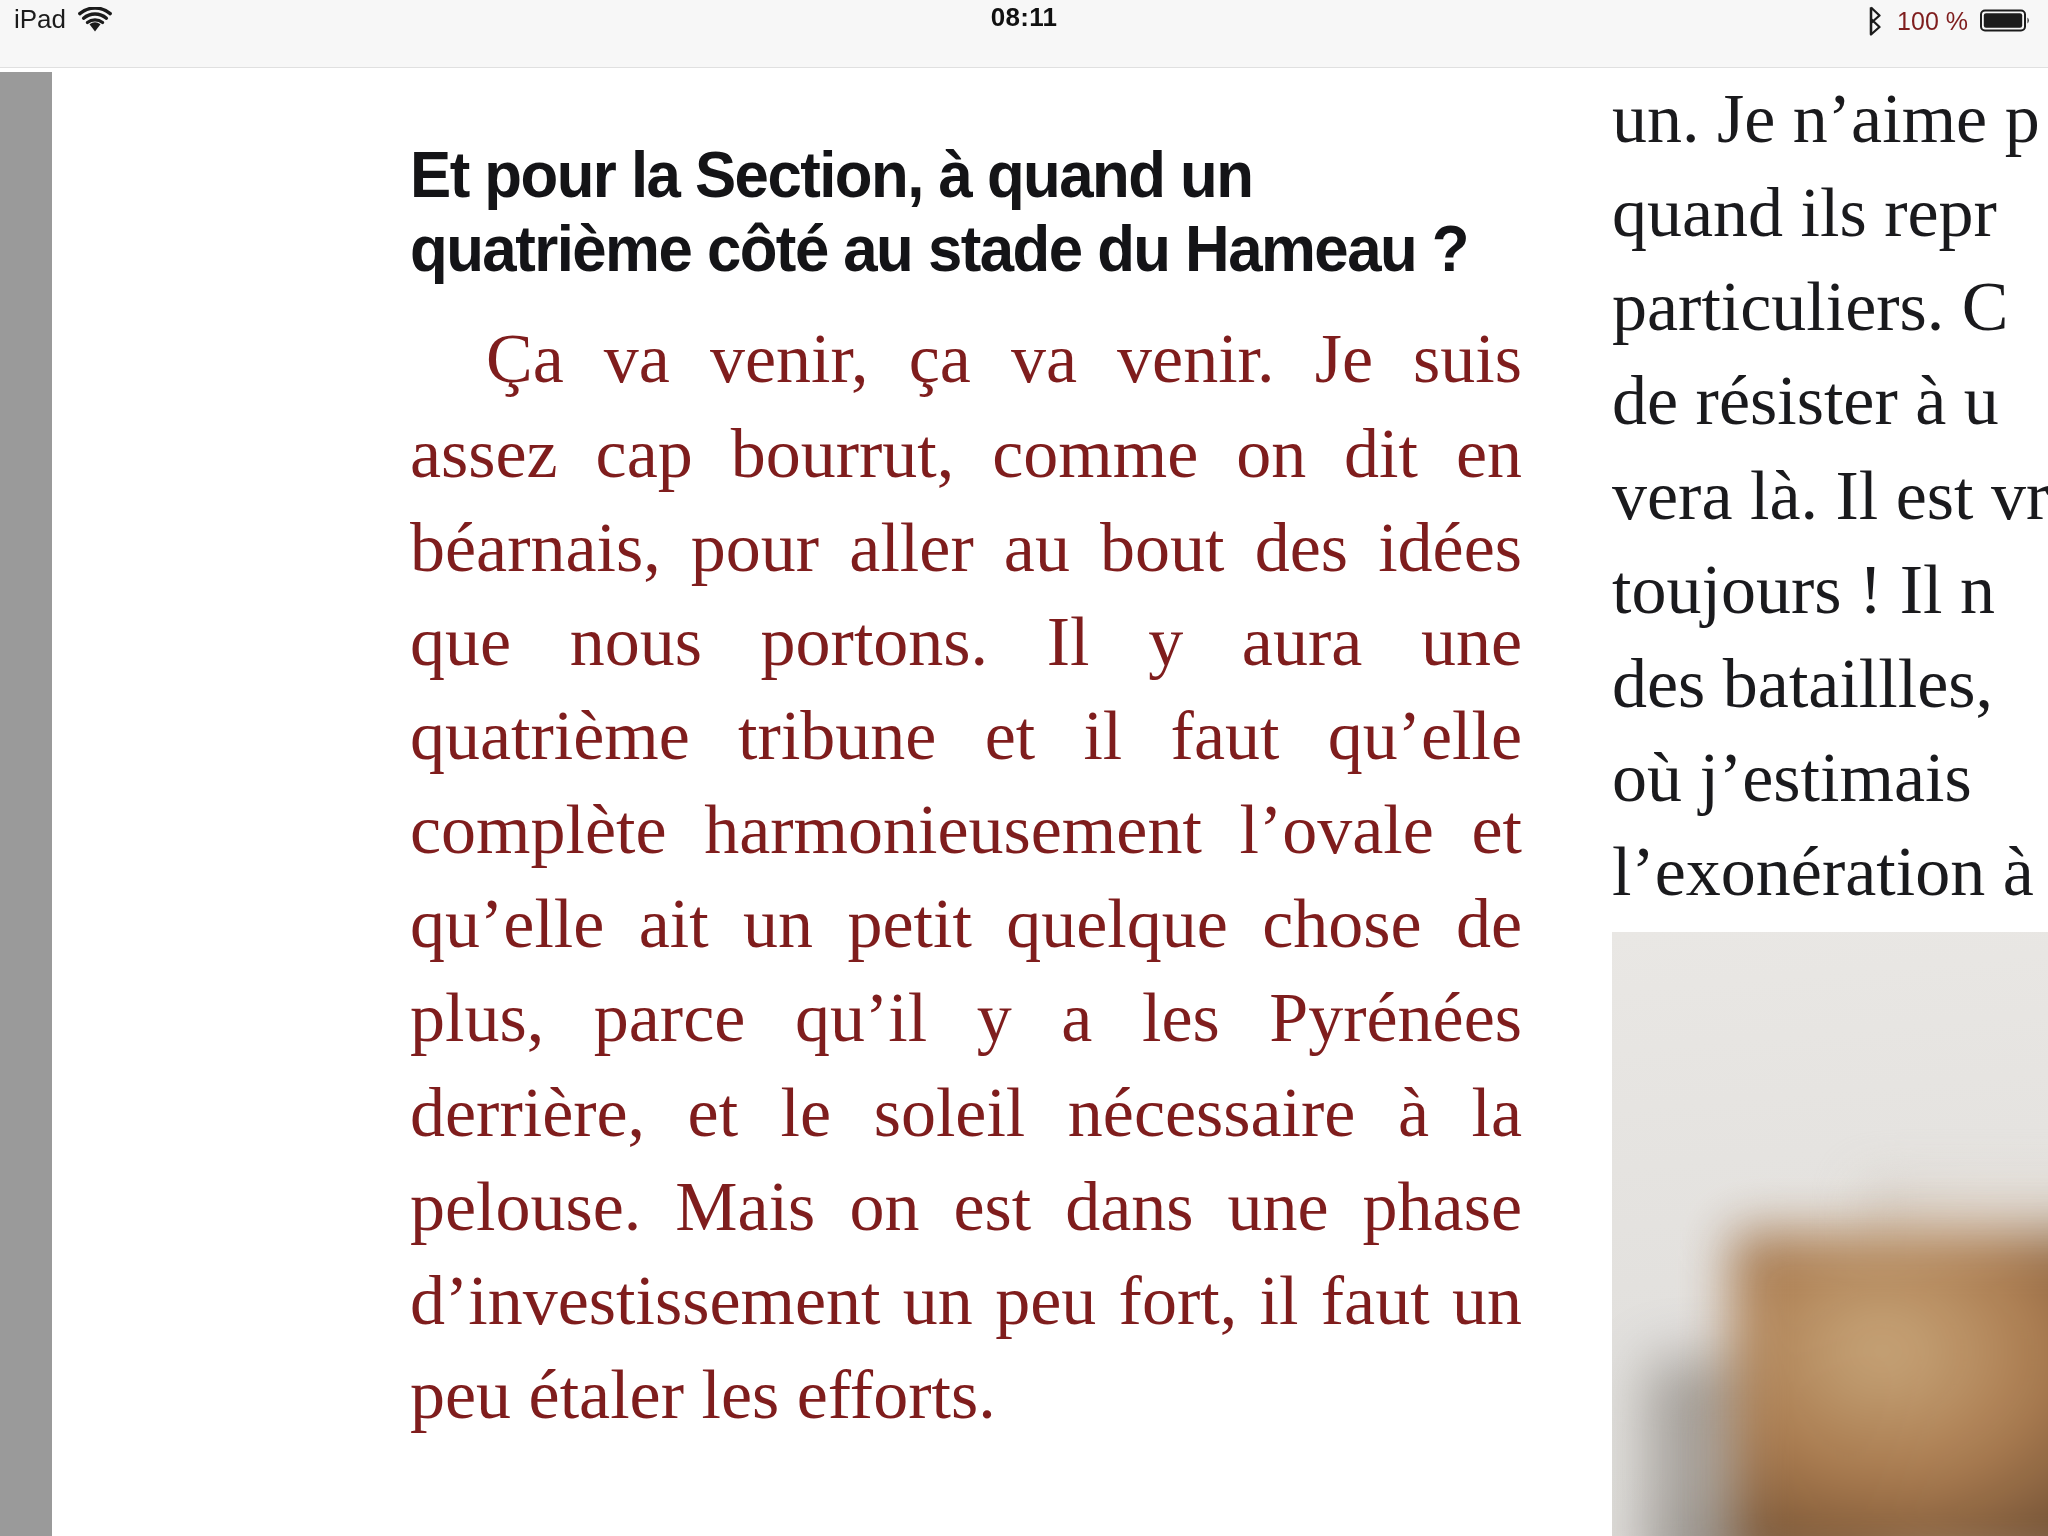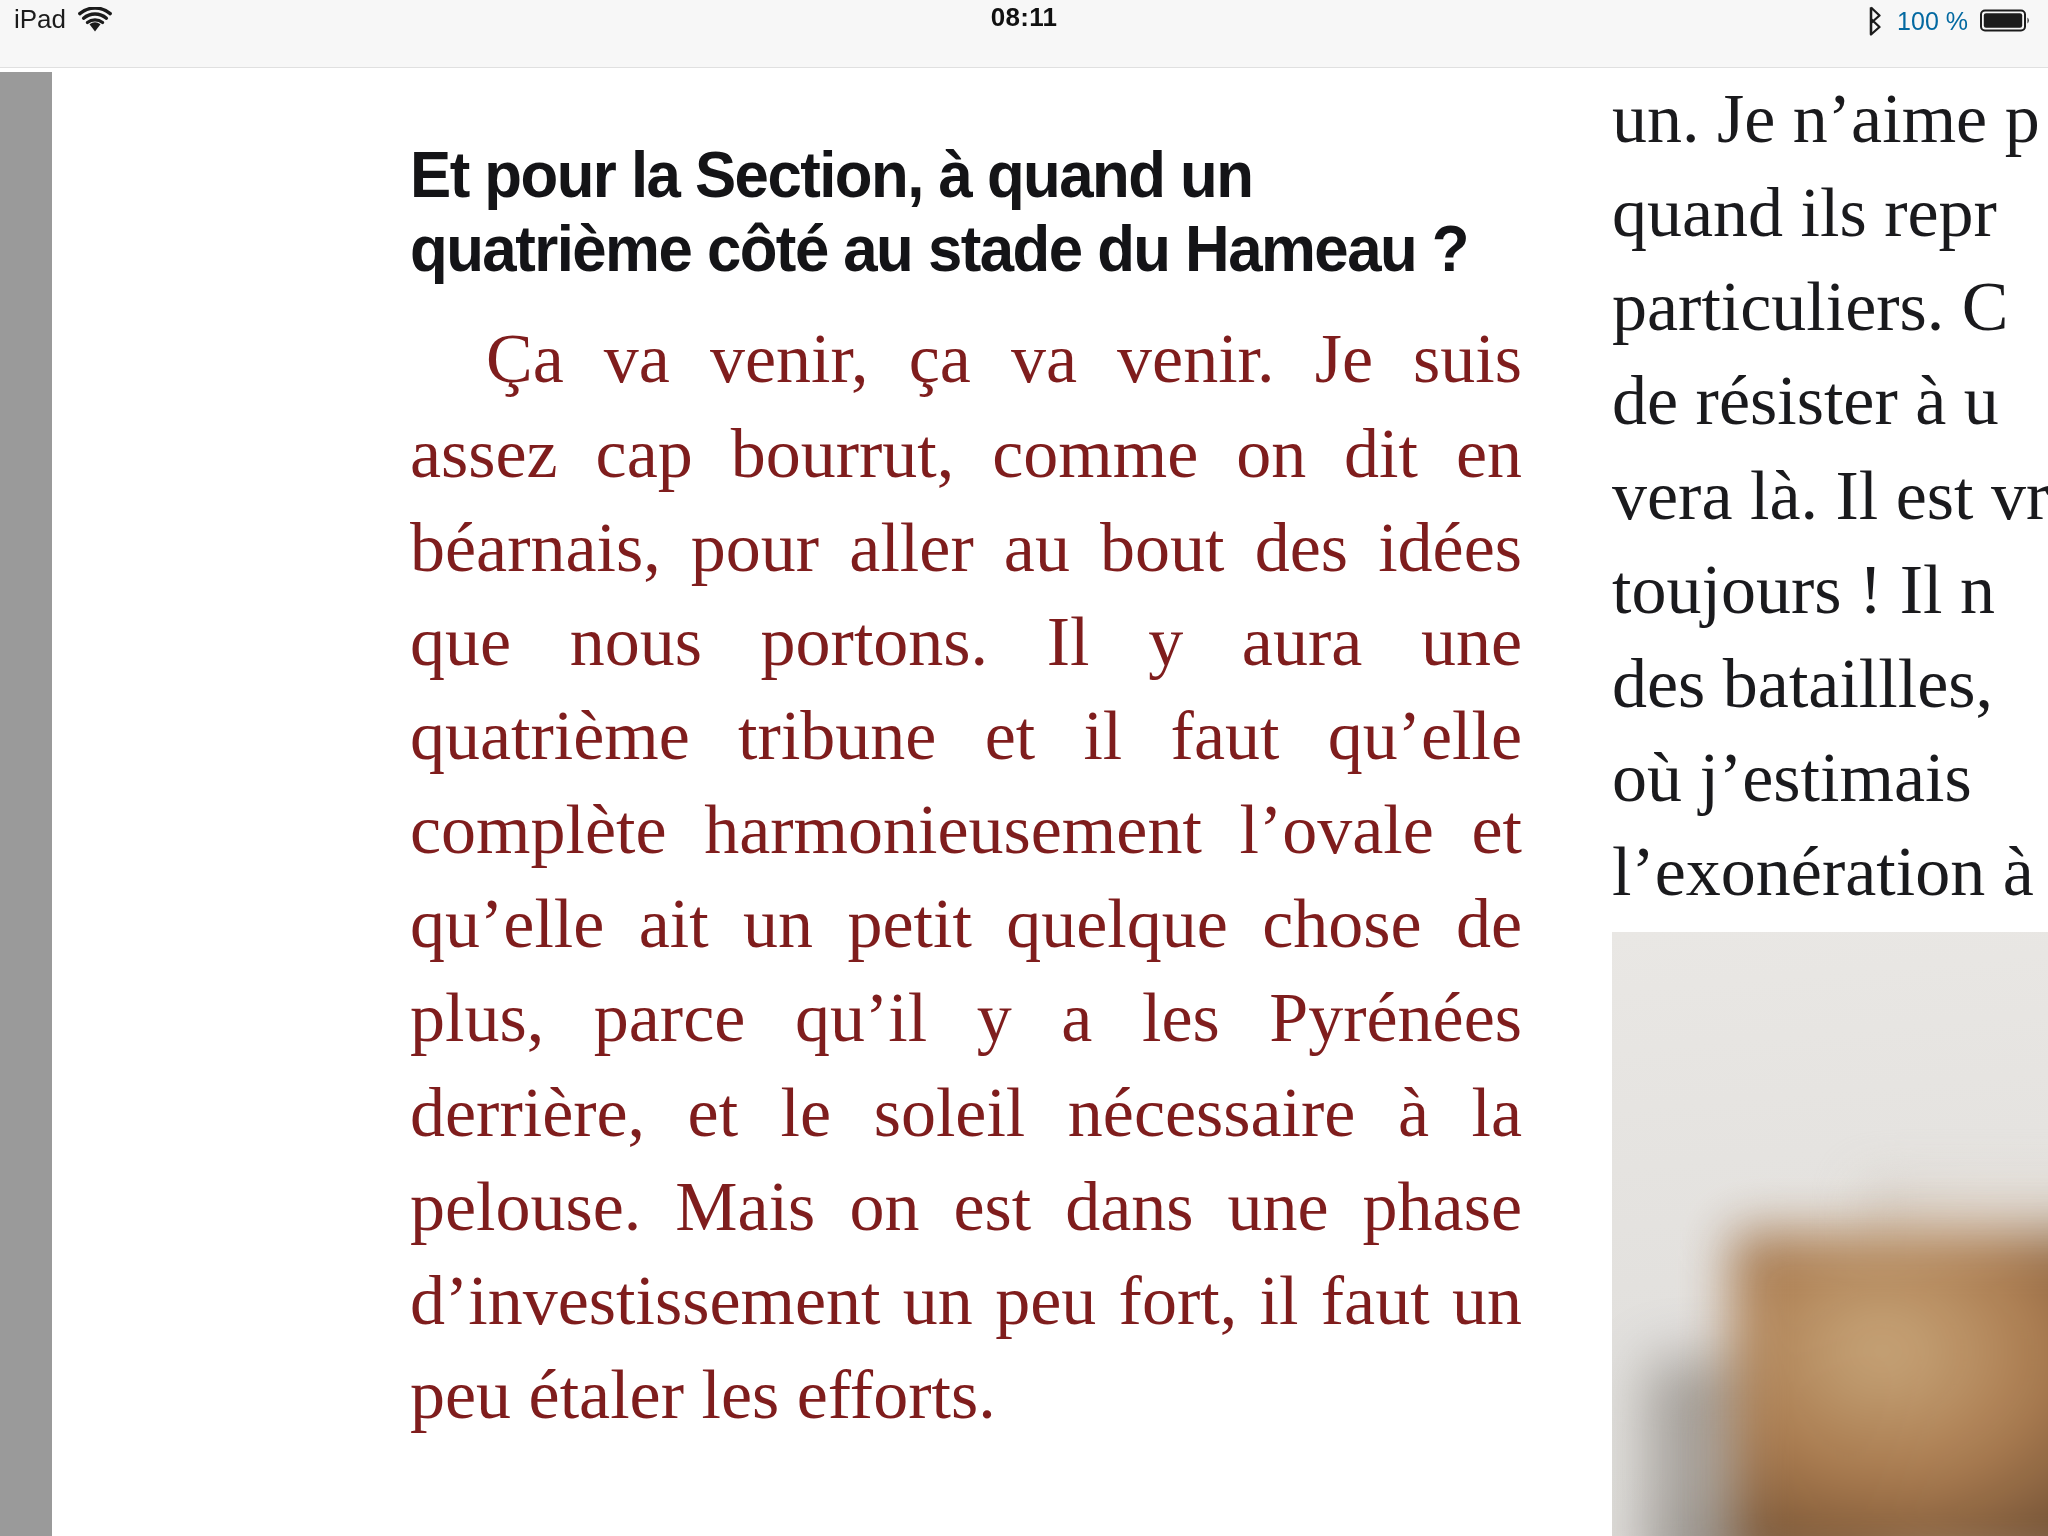--- a/index.html
+++ b/index.html
@@ -60,21 +60,21 @@
 
   .sb-right {
     position: absolute;
     right: 16px; top: 6px;
     display: flex;
     align-items: center;
     gap: 12px;
   }
   .sb-battery-text {
     font-size: 25px;
-    color: #0369a1;
+    color: #7f1d1d;
   }
   .bt-icon svg, .battery-icon svg { display: block; }
 
   
   .page-area {
     position: absolute;
     left: 0; top: 72px;
     width: 2048px;
     height: 1464px;
     background: #ffffff;

